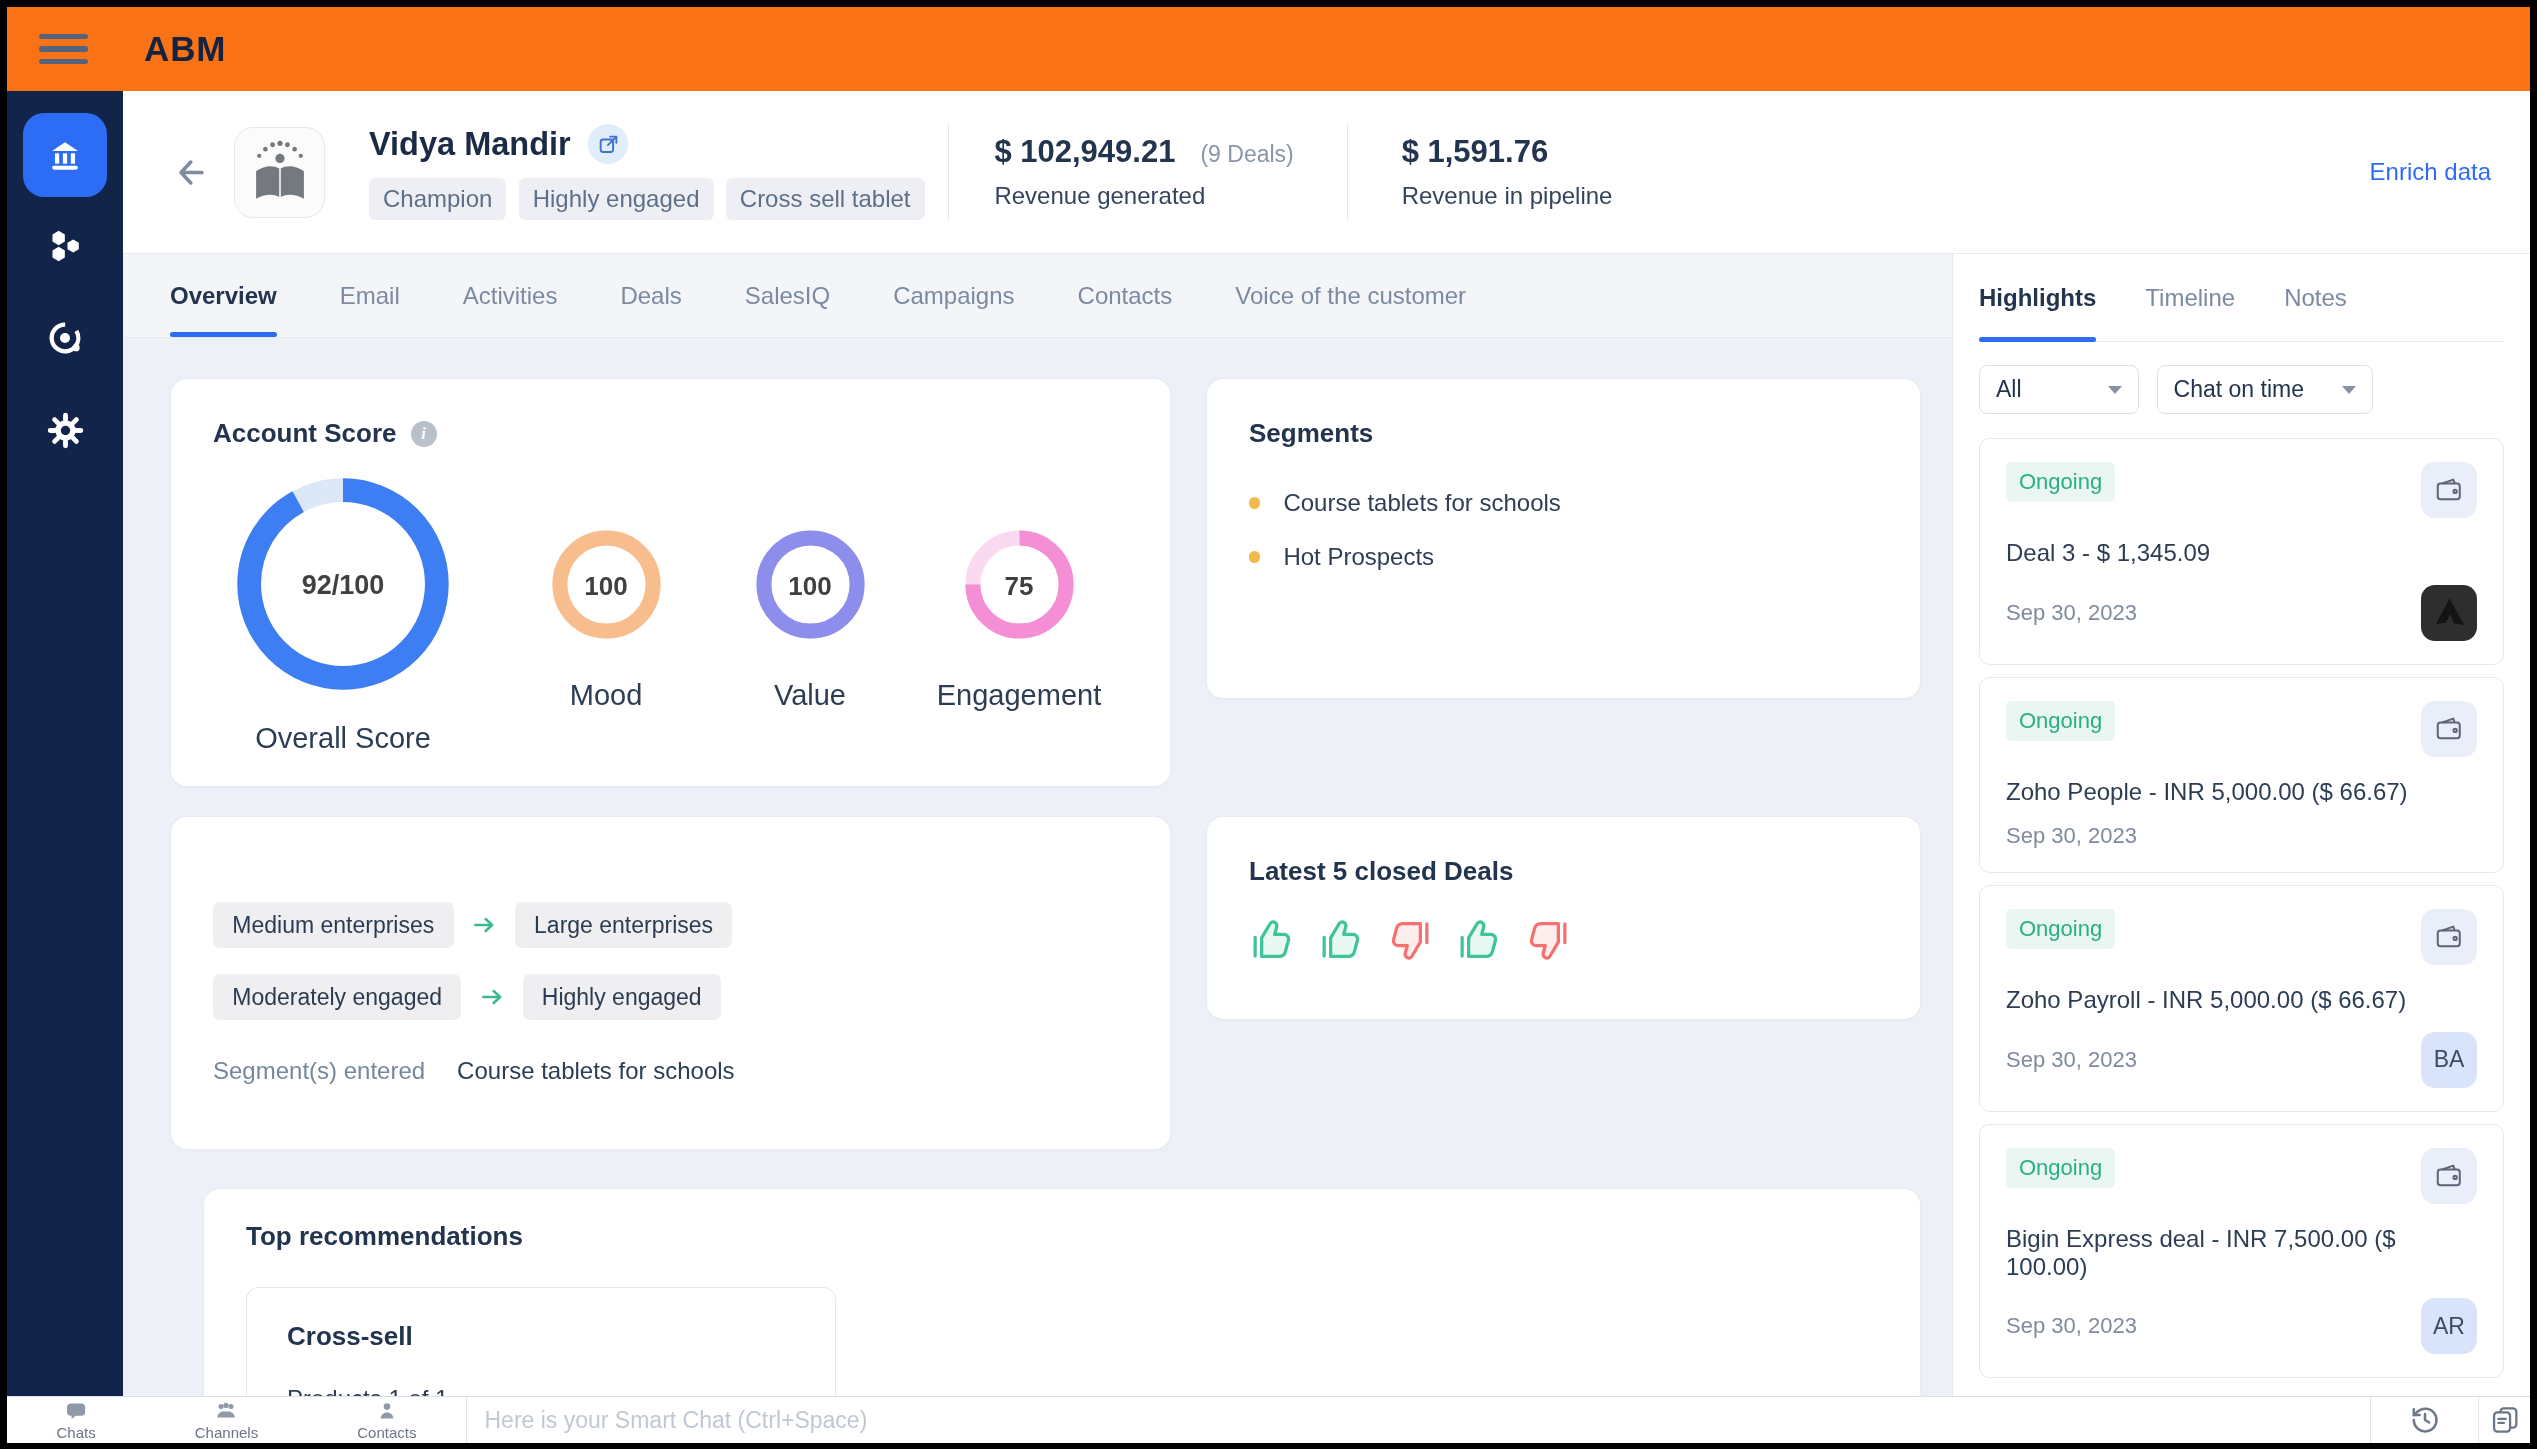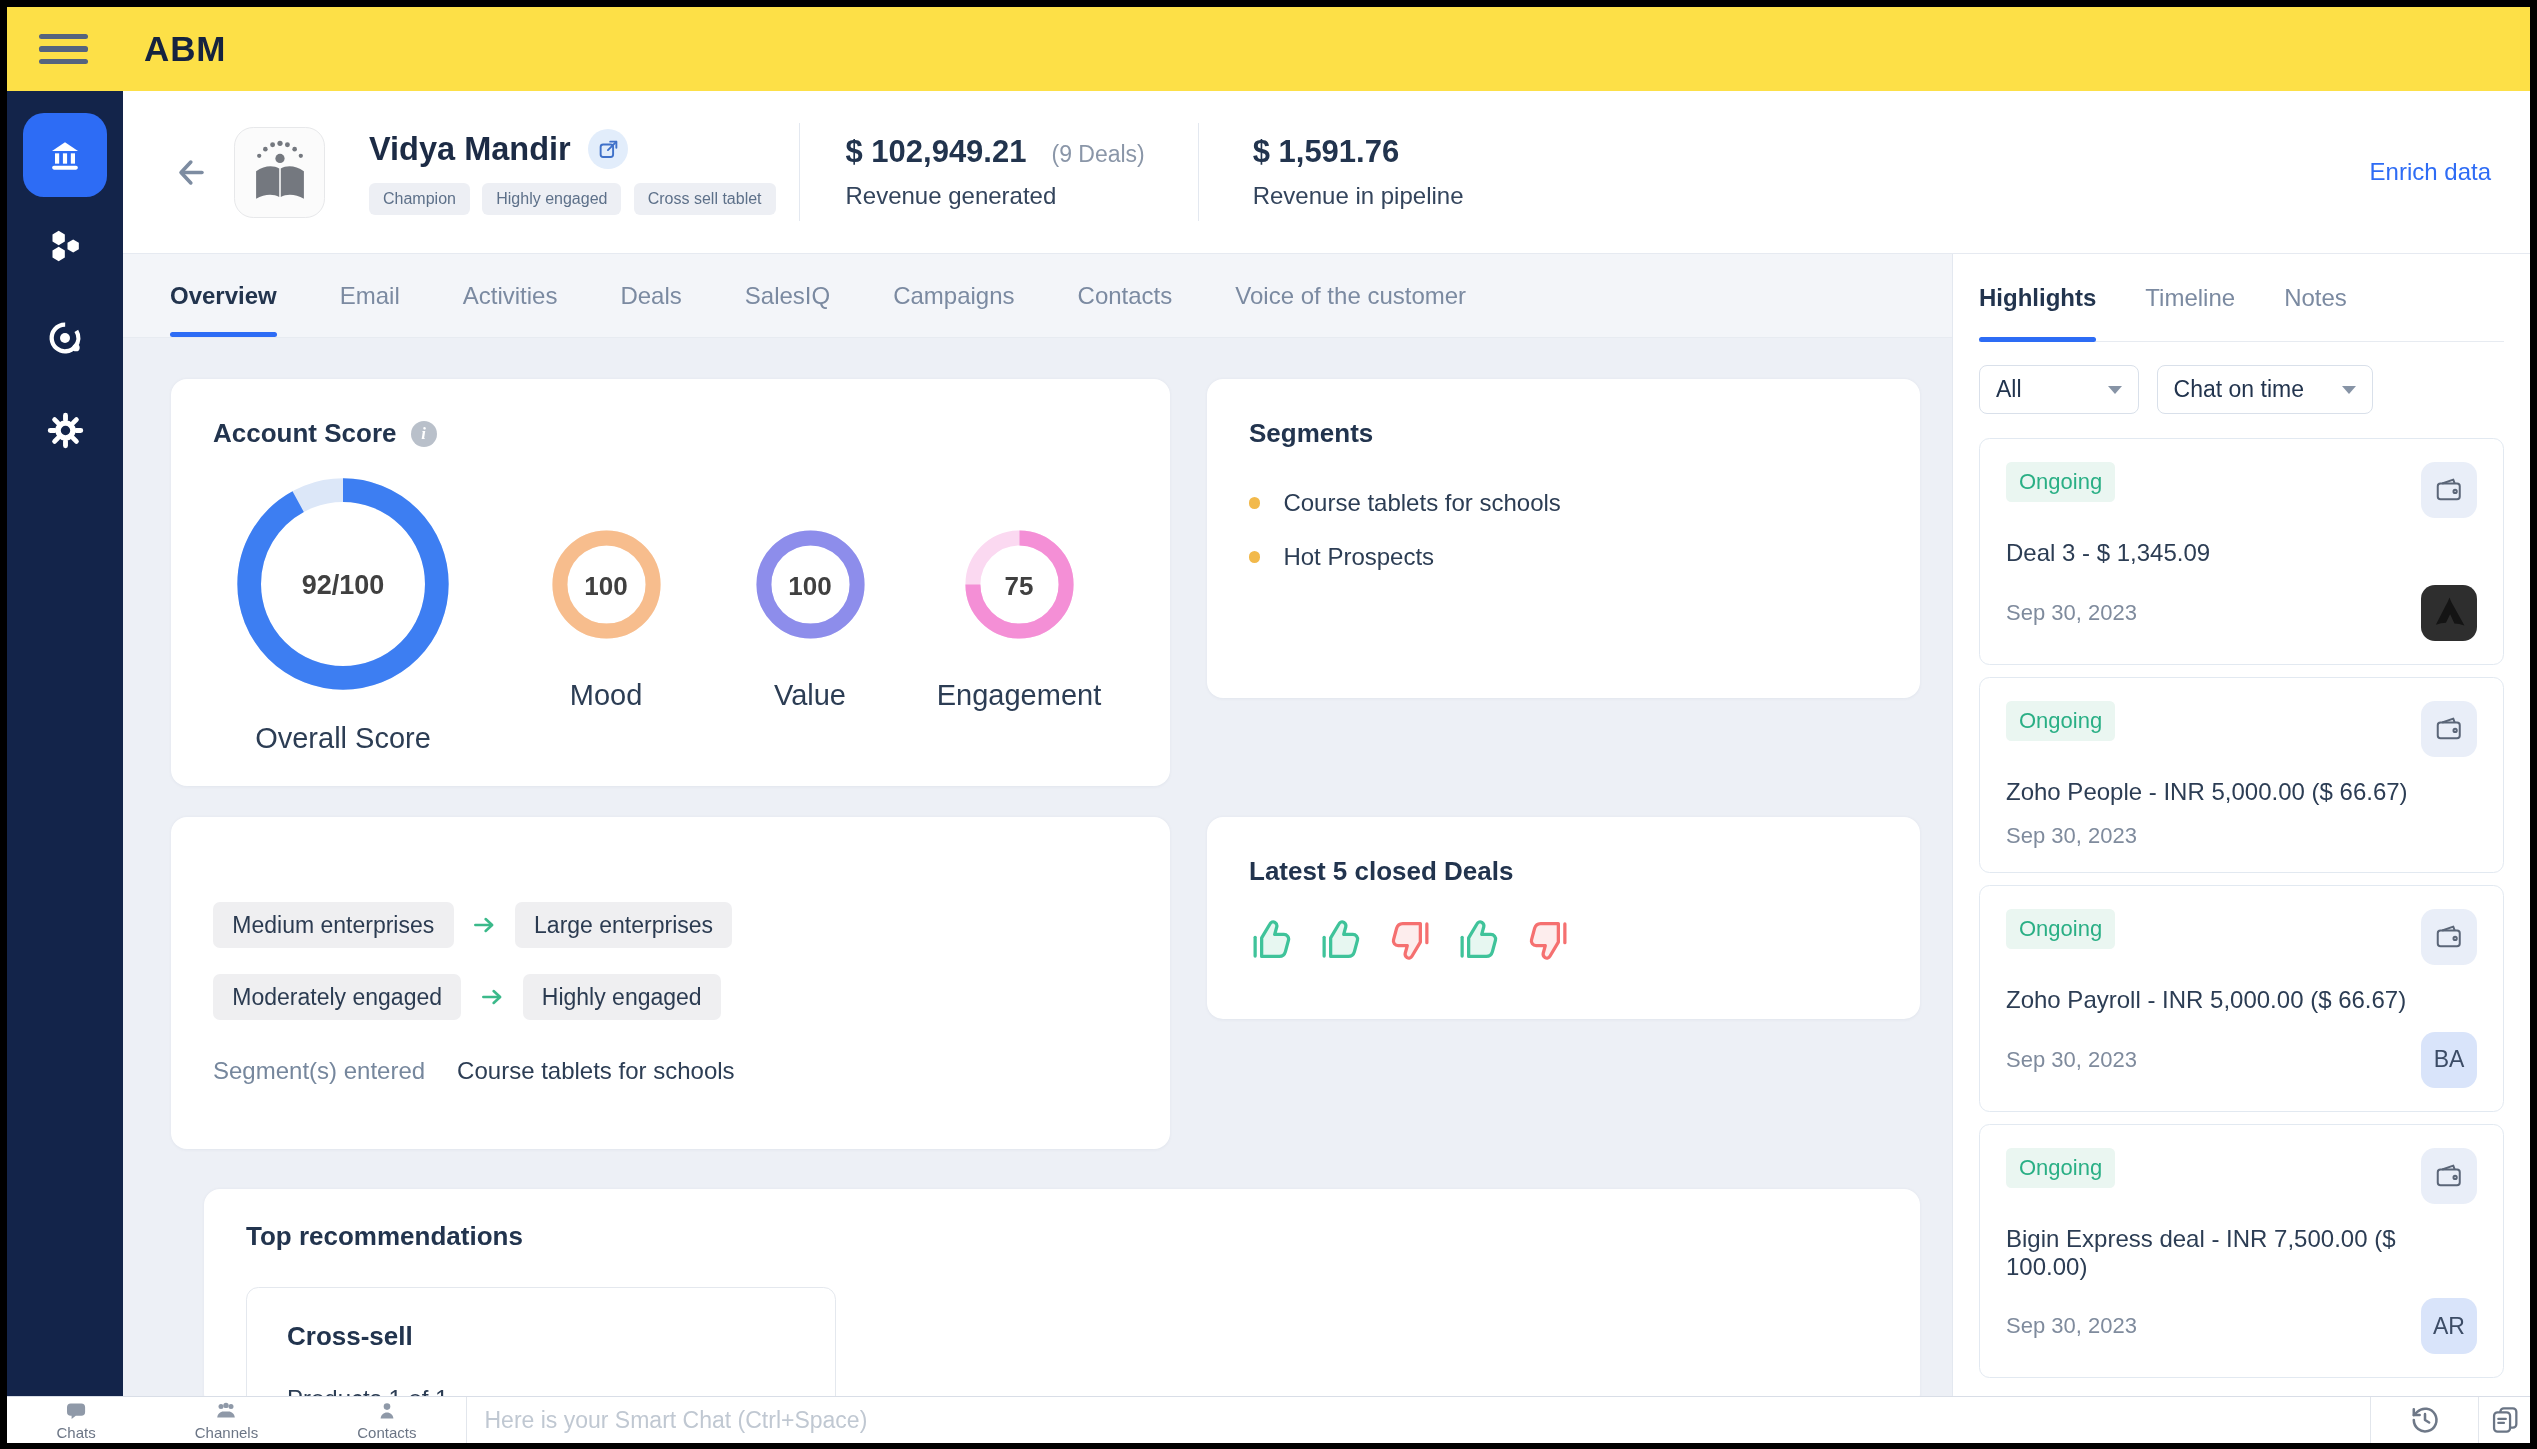--- a/index.html
+++ b/index.html
@@ -2,21 +2,21 @@
 <html style="font-size:14px"><head>
 <meta charset="utf-8">
 <style>
   * { box-sizing: border-box; margin: 0; padding: 0; }
   html,body { background:#000; }
   body { font-family:"Liberation Sans", sans-serif; }
   .stage { position:relative; width:2523px; height:1436px; margin:7px; background:#fff; overflow:hidden;
            display:flex; flex-direction:column; }
 
   
-  .topbar { height:84px; background:#fde047; display:flex; align-items:center; padding-left:32px; flex:0 0 auto; }
+  .topbar { height:84px; background:#f97316; display:flex; align-items:center; padding-left:32px; flex:0 0 auto; }
   .burger { width:49px; display:flex; flex-direction:column; gap:7px; cursor:pointer; }
   .burger i { display:block; height:5.3px; border-radius:2.6px; background:#55647e; }
   .app-title { margin-left:56px; font-size:35px; font-weight:600; color:#15233f; letter-spacing:0.9px; }
 
   
   .frame-body { flex:1; display:flex; min-height:0; }
   .sidebar { width:116px; background:#13244a; display:flex; flex-direction:column; align-items:center; padding-top:22px; flex:0 0 auto; }
   .side-tile { width:84px; height:84px; border-radius:21px; background:#2d6cf5; display:flex; align-items:center; justify-content:center; }
   .side-ic { width:46px; height:46px; display:flex; align-items:center; justify-content:center; }
   .side-ic.m1 { margin-top:26px; } .side-ic.m2 { margin-top:46px; } .side-ic.m3 { margin-top:46px; }
@@ -25,21 +25,21 @@
 
   
   .acct-header { height:163px; background:#fff; border-bottom:0.9px solid #e6eaf1; display:flex; align-items:center; padding:0 39px 0 49px; flex:0 0 auto; }
   .back-btn { width:39px; height:39px; display:flex; align-items:center; justify-content:center; cursor:pointer; }
   .logo-tile { width:91px; height:91px; margin-left:23px; border:0.9px solid #e7e8ea; background:#fbfbfb; border-radius:19.3px; display:flex; align-items:center; justify-content:center; }
   .name-block { margin-left:44px; }
   .name-row { display:flex; align-items:center; }
   .acct-name { font-size:32.5px; font-weight:700; color:#1c2b45; }
   .ext-chip { width:40px; height:40px; margin-left:17.6px; border-radius:50%; background:#e2edfb; display:flex; align-items:center; justify-content:center; cursor:pointer; }
   .tag-row { display:flex; gap:12.3px; margin-top:14px; }
-  .tag { background:#edeff4; color:#5d7089; font-size:16px; padding:7px 14px; border-radius:6.2px; white-space:nowrap; }
+  .tag { background:#edeff4; color:#5d7089; font-size:24px; padding:7px 14px; border-radius:6.2px; white-space:nowrap; }
   .vdiv { width:0.9px; height:98px; background:#e3e8f0; }
   .rev-block { margin:0 0 0 46px; }
   .rev-block.second { margin-left:54px; }
   .rev-amount-row { display:flex; align-items:baseline; }
   .rev-amount { font-size:31px; font-weight:700; color:#22344e; }
   .rev-deals { font-size:23px; color:#8a96a8; margin-left:25px; }
   .rev-label { font-size:24px; color:#33445c; margin-top:12.3px; }
   .vdiv.d2 { margin-left:53px; }
   .enrich { margin-left:auto; font-size:24px; color:#2e6cf5; font-weight:500; cursor:pointer; }
 

